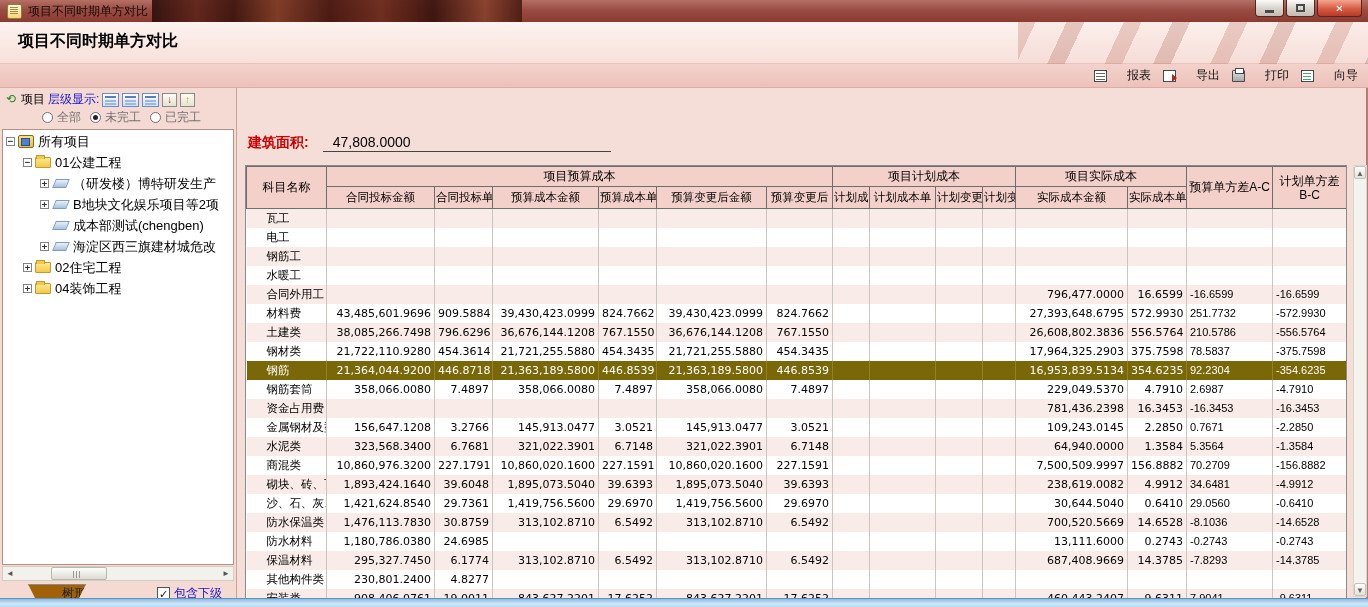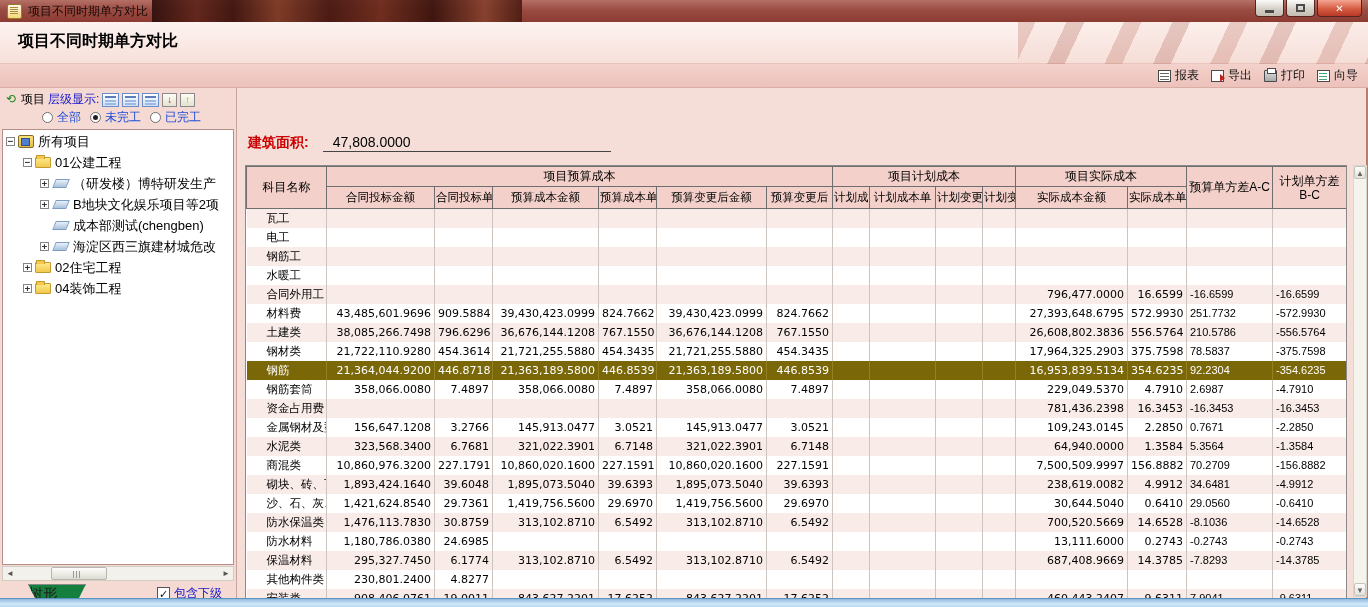--- a/index.html
+++ b/index.html
@@ -31,21 +31,21 @@
   .glyph-restore{width:9px;height:8px;border:2px solid #4a4a4a;}
   
   .page-header{position:relative;height:42px;background:linear-gradient(#fdf3f0,#f7e0da);
     border-bottom:1px solid #e7c3bb;}
   .page-title{padding:9px 0 0 18px;font-size:16px;font-weight:bold;color:#000;}
   .header-deco{position:absolute;right:0;top:0;width:350px;height:42px;opacity:.8;
     background:repeating-linear-gradient(115deg,rgba(199,130,117,.45) 0 16px,rgba(241,209,202,.25) 16px 44px,rgba(178,105,92,.40) 44px 60px,rgba(245,220,214,.2) 60px 96px);}
   
   .toolbar{height:24px;background:linear-gradient(#f3d2cb,#ecc2bb);border-bottom:1px solid #d9aca4;
     display:flex;justify-content:flex-end;align-items:center;gap:12px;padding-right:10px;font-size:12px;color:#111;}
-  .tool-btn{display:flex;align-items:center;gap:4px;cursor:default;}
+  .tool-btn{display:flex;align-items:center;gap:20px;cursor:default;}
   .tb-ic{width:13px;height:12px;border:1px solid #4a4a4a;background:#fff;position:relative;}
   .tb-ic.report::after{content:"";position:absolute;left:1px;top:2px;width:9px;height:1px;background:#666;
     box-shadow:0 3px 0 #666,0 6px 0 #666;}
   .tb-ic.export::after{content:"";position:absolute;right:-2px;bottom:-1px;width:0;height:0;
     border-left:5px solid #b22;border-top:4px solid transparent;border-bottom:4px solid transparent;}
   .tb-ic.print{background:linear-gradient(#ddd,#aaa);border-radius:1px 1px 0 0;}
   .tb-ic.print::after{content:"";position:absolute;left:2px;top:-3px;width:7px;height:4px;background:#fff;border:1px solid #4a4a4a;}
   .tb-ic.wizard::after{content:"";position:absolute;left:1px;top:2px;width:8px;height:1px;background:#4a7;
     box-shadow:0 3px 0 #4a7,0 6px 0 #4a7;}
   
@@ -58,21 +58,21 @@
   .vicon{width:17px;height:14px;border:1px solid #6a8cc8;background:linear-gradient(#ffffff,#cfe0f8);position:relative;}
   .vicon::after{content:"";position:absolute;left:2px;top:2px;width:11px;height:2px;background:#5b7fbd;
     box-shadow:0 4px 0 #9db9e0,0 7px 0 #9db9e0;}
   .sicon{width:15px;height:14px;border:1px solid #8a8a8a;background:linear-gradient(#fdfdf6,#e4e2cf);
     position:relative;font-size:10px;font-weight:bold;text-align:center;line-height:12px;}
   .sicon.down{color:#c22;}
   .sicon.up{color:#d99400;}
   .radio-row{margin-top:1px;display:flex;align-items:center;gap:4px;}
   .radio{width:11px;height:11px;border:1px solid #707070;border-radius:50%;background:#fff;position:relative;}
   .radio.on::after{content:"";position:absolute;left:2px;top:2px;width:5px;height:5px;border-radius:50%;background:#222;}
-  .radio-label{font-size:12px;color:#1d4ed8;margin-right:5px;}
+  .radio-label{font-size:12px;color:#737373;margin-right:5px;}
   
   .tree{flex:1;margin:1px 2px 0 2px;background:#fff;border:1px solid #b5908a;overflow:hidden;
     font-size:13px;padding-top:1px;}
   .tree-row{display:flex;align-items:center;height:21px;white-space:nowrap;overflow:hidden;}
   .exp{width:9px;height:9px;border:1px solid #848484;background:#fff;font:bold 9px/7px "DejaVu Sans Mono",monospace;
     text-align:center;color:#333;flex:0 0 auto;margin-right:3px;}
   .exp-spacer{width:12px;flex:0 0 auto;}
   .t-ind{flex:0 0 auto;}
   .ic-root{width:16px;height:13px;flex:0 0 auto;margin-right:4px;border:1px solid #7d6a2c;border-radius:2px;
     background:linear-gradient(#fbe27a,#e8bd45);position:relative;}
@@ -92,22 +92,22 @@
   .hs-arrow.right{right:0;}
   .hs-thumb{position:absolute;left:48px;top:0;width:56px;height:13px;background:linear-gradient(#fdfdfb,#dddbd2);
     border:1px solid #b9b7ae;border-radius:2px;}
   .hs-thumb::after{content:"";position:absolute;left:21px;top:3px;width:1px;height:7px;background:#999;
     box-shadow:3px 0 0 #999,6px 0 0 #999;}
   .side-search{display:flex;align-items:center;margin:3px 2px 0 2px;gap:4px;}
   .search-input{flex:1;height:19px;background:#fcf8de;border:1px solid #a9a79e;font-size:12px;padding:0 3px;
     font-family:inherit;}
   .find-btn{font-size:13px;color:#000;padding:0 3px;cursor:default;}
   .side-bottom{height:24px;position:relative;margin-top:2px;}
-  .tree-tab{position:absolute;left:28px;top:1px;width:58px;height:18px;text-align:left;font-size:15px;
-    line-height:17px;background:#15803d;color:#222;
+  .tree-tab{position:absolute;left:28px;top:1px;width:58px;height:18px;text-align:right;font-size:12px;
+    line-height:17px;background:#a16207;color:#222;
     clip-path:polygon(0 0,100% 0,calc(100% - 9px) 100%,9px 100%);
     border-top:1px solid #8a8a8a;box-shadow:inset 1px 0 0 #8a8a8a,inset -1px 0 0 #8a8a8a;}
   .inc-group{position:absolute;right:14px;top:2px;display:flex;align-items:center;gap:4px;}
   .checkbox{width:13px;height:13px;background:#fff;border:1px solid #555;font-size:11px;line-height:12px;
     text-align:center;color:#111;font-weight:bold;}
   .inc-label{font-size:12px;color:#1414cc;}
   
   .main{flex:1;position:relative;}
   .area-row{position:absolute;left:11px;top:46px;font-size:14px;white-space:nowrap;}
   .area-label{color:#cc0000;font-weight:bold;}

